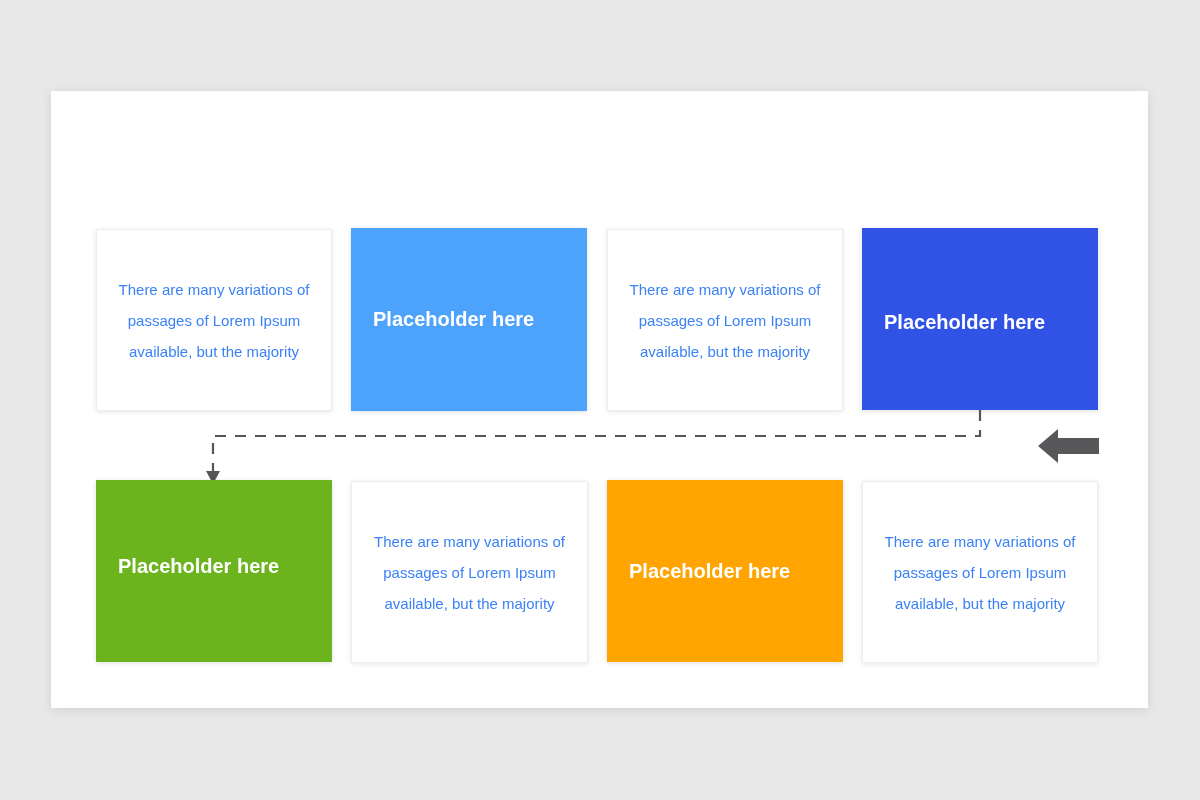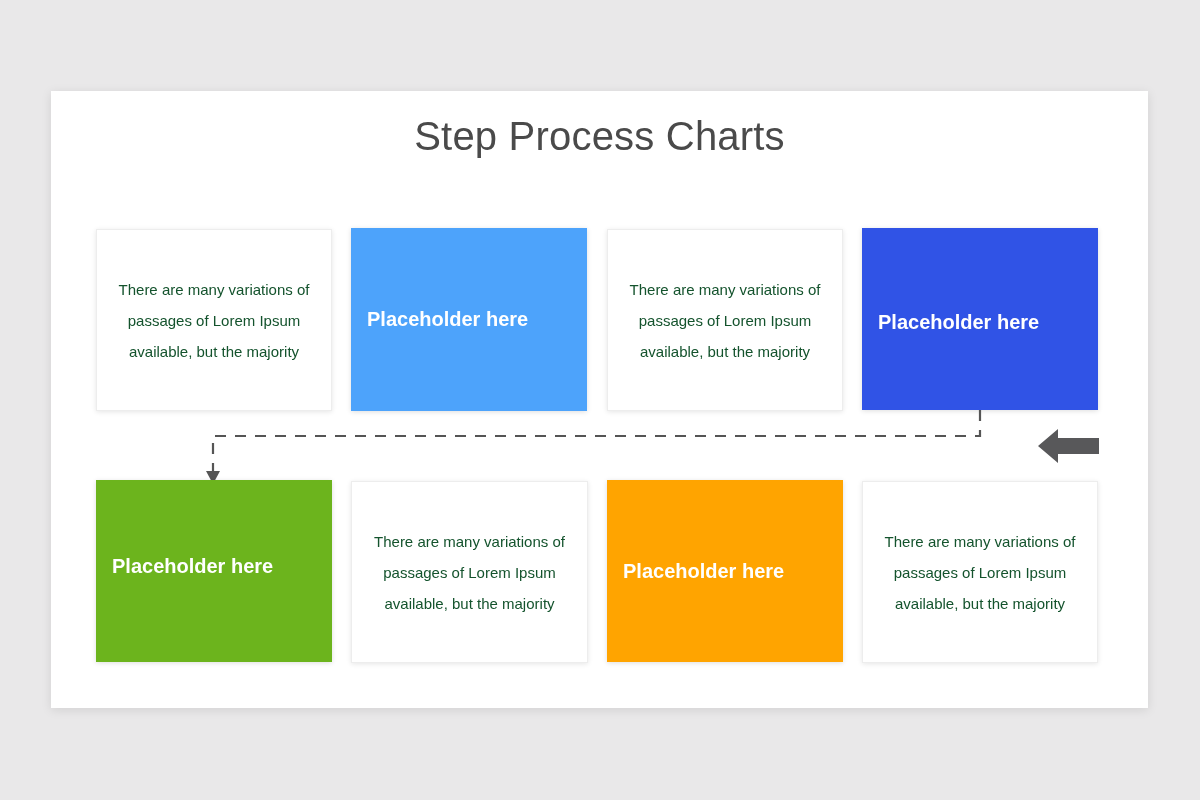--- a/index.html
+++ b/index.html
@@ -64,30 +64,30 @@
     justify-content: center;
   }
   .card.color-card {
     box-shadow: 0 1px 5px rgba(0,0,0,0.13);
     display: flex;
     justify-content: flex-start;
   }
   .card-body {
     font-size: 15px;
     line-height: 31px;
-    color: #14532d;
+    color: #3b82f6;
     text-align: center;
     padding: 0 14px;
     font-weight: 400;
   }
   .card-label {
     font-size: 20px;
     font-weight: bold;
     color: #ffffff;
-    padding: 0 16px;
+    padding: 0 22px;
     white-space: nowrap;
   }
 
   
   .align-top    { align-items: center; }
   .align-upper  { align-items: center; }
 
   
   #connector-svg {
     position: absolute;
@@ -105,21 +105,20 @@
     top: 337px;
     width: 61px;
     height: 36px;
   }
 </style>
 </head>
 <body>
 
 <div id="slide-canvas">
 
-  <div id="slide-title">Step Process Charts</div>
 
   <div class="card text-card" style="left:45px; top:138px; width:236px; height:182px;">
     <div class="card-body">There are many variations of passages of Lorem Ipsum available, but the majority</div>
   </div>
 
   <div class="card color-card align-upper" style="left:300px; top:137px; width:236px; height:183px; background:#4da3fb;">
     <div class="card-label">Placeholder here</div>
   </div>
 
   <div class="card text-card" style="left:556px; top:138px; width:236px; height:182px;">

